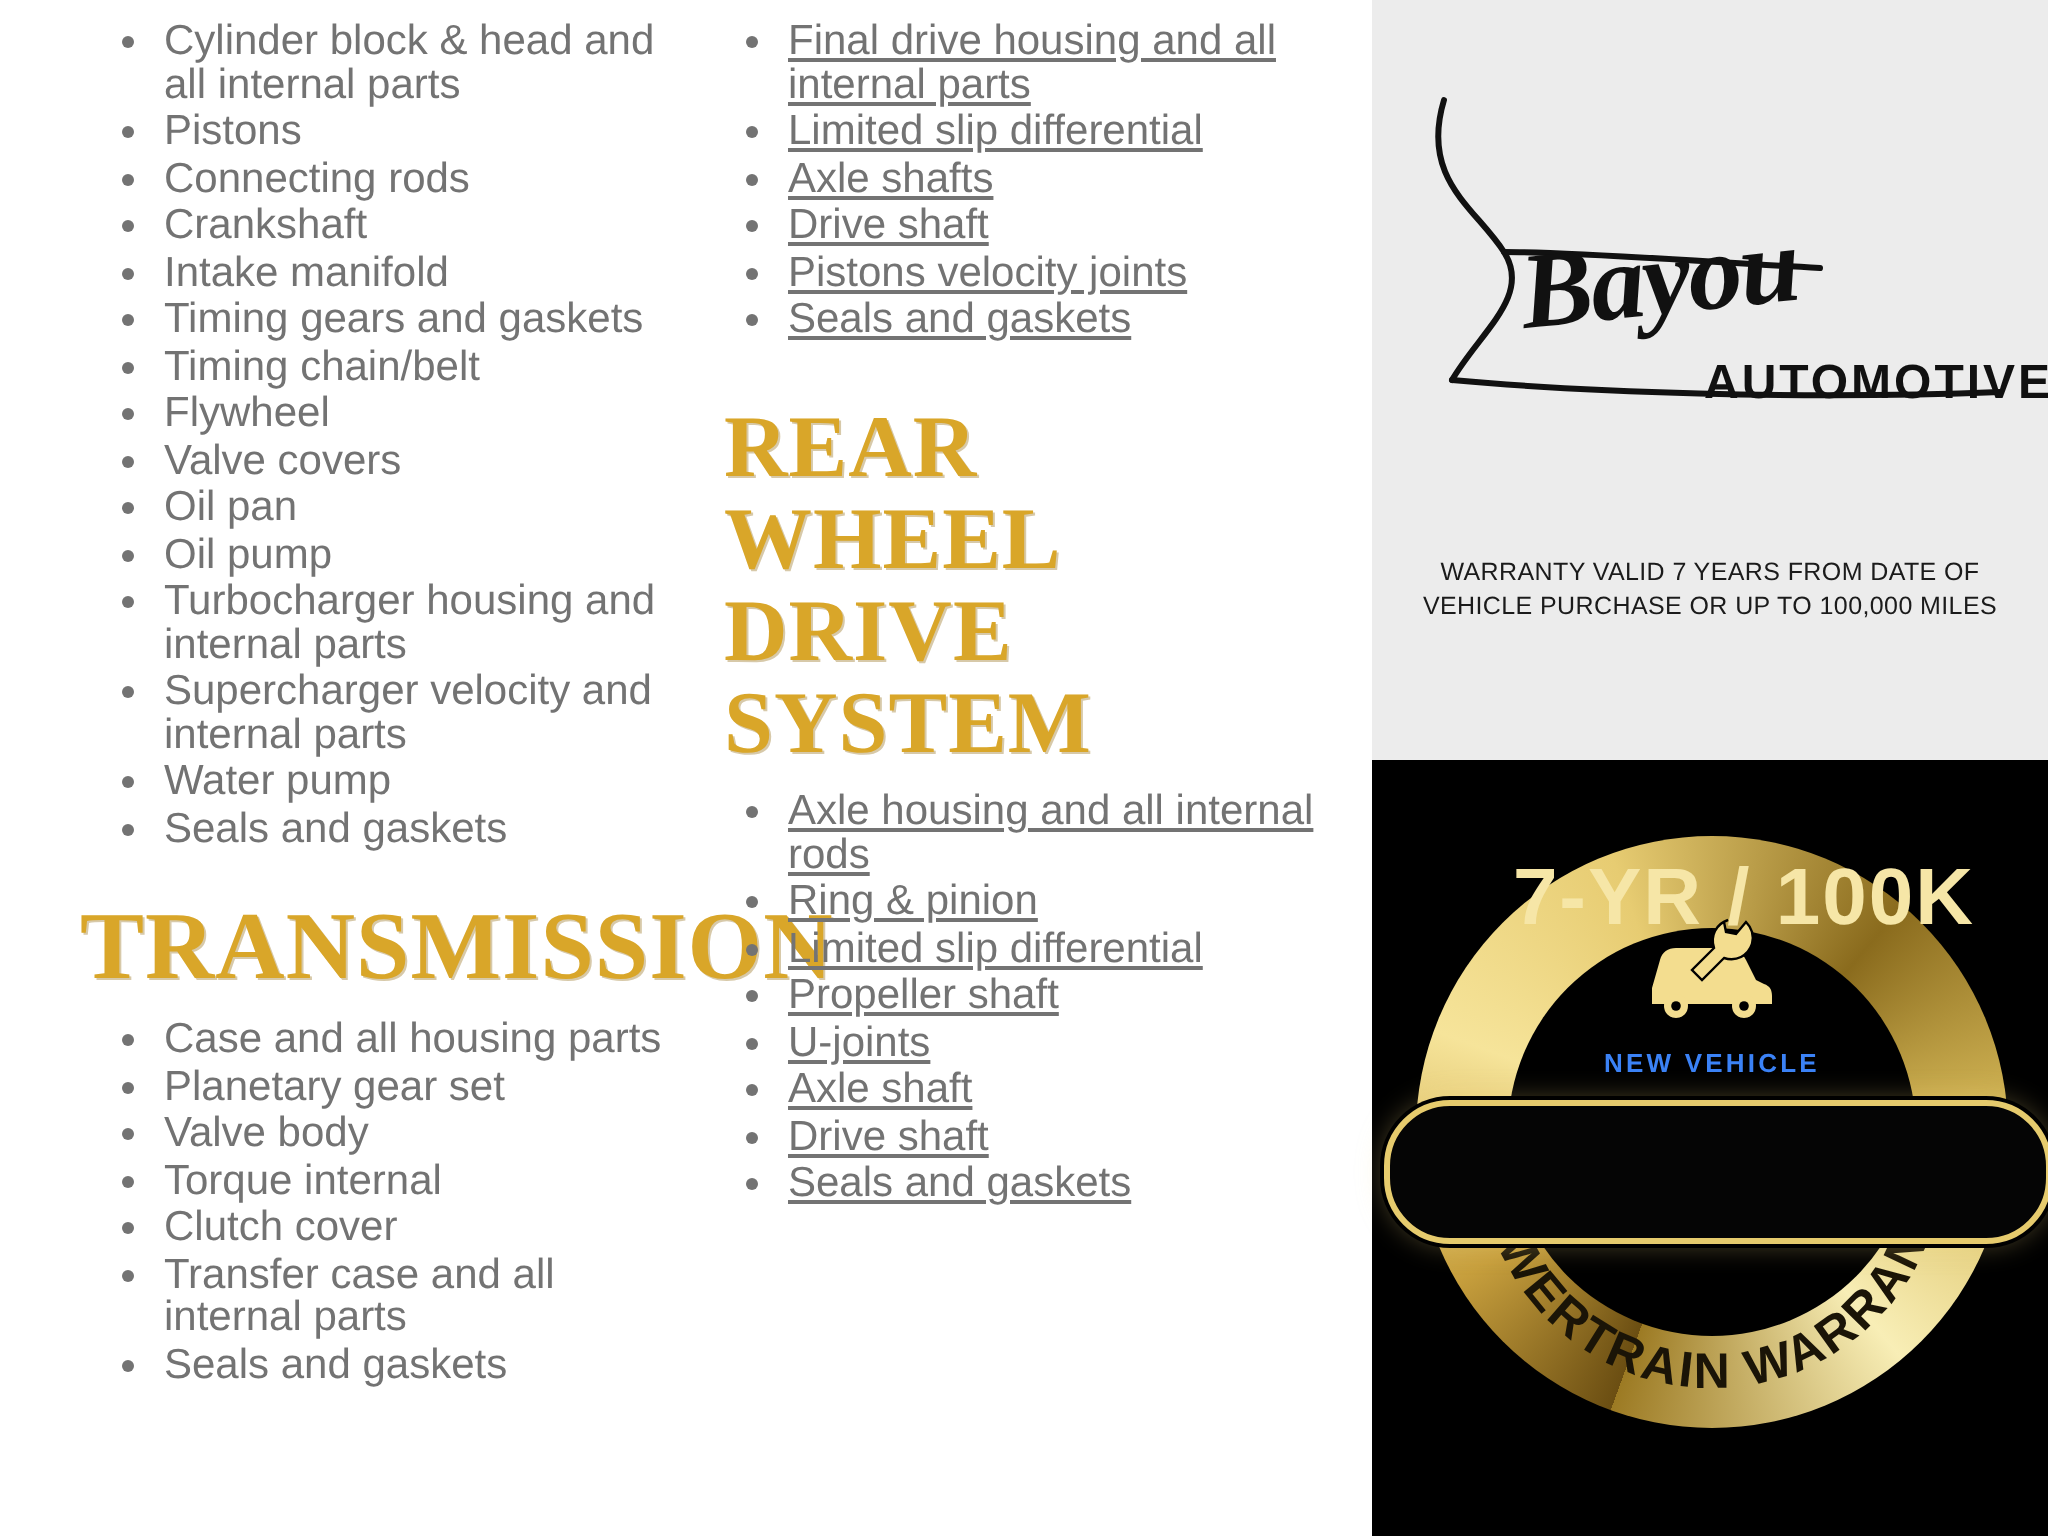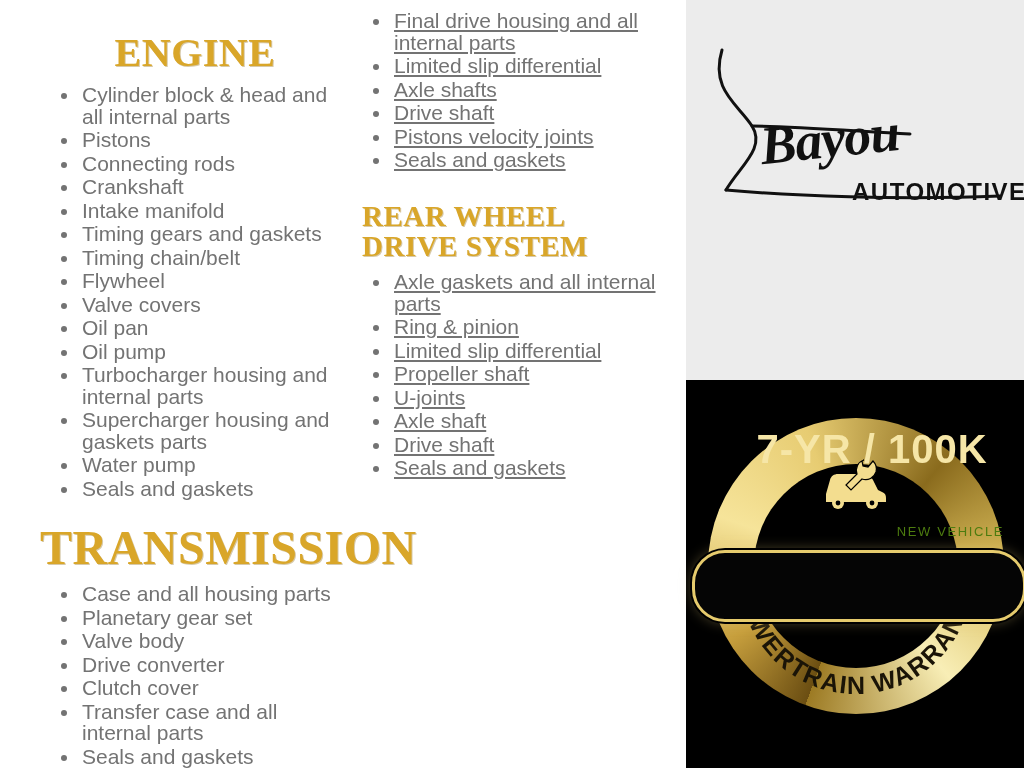--- a/index.html
+++ b/index.html
@@ -60,21 +60,21 @@
     font-size: 48px;
     margin-top: 24px;
   }
   .title-front {
     font-size: 36px;
     margin-top: 28px;
     text-align: left;
     padding-left: 4px;
   }
   .title-rear {
-    font-size: 29px;
+    font-size: 44px;
     margin-top: 30px;
     text-align: left;
     padding-left: 4px;
   }
 
   ul.items {
     list-style: disc;
     margin: 10px 0 0 0;
     padding-left: 40px;
     color: #737373;
@@ -204,24 +204,24 @@
     left: 112px;
     top: 40px;
     width: 72px;
     height: 52px;
   }
   .new-vehicle {
     position: absolute;
     left: 0;
     top: 106px;
     width: 296px;
-    text-align: right;
-    color: #4d7c0f;
+    text-align: center;
+    color: #3b82f6;
     font-size: 13px;
-    font-weight: normal;
+    font-weight: bold;
     letter-spacing: 1.6px;
   }
   .plate {
     position: absolute;
     left: -16px;
     top: 132px;
     width: 328px;
     height: 66px;
     border-radius: 33px;
     background: #050505;
@@ -259,65 +259,64 @@
 </style>
 </head>
 <body>
 
 <div class="page">
 
   <div class="content">
 
     <div class="col col-left">
 
-      <div class="section-title title-engine">ENGINE</div>
       <ul class="items">
         <li>Cylinder block &amp; head and all internal parts</li>
         <li>Pistons</li>
         <li>Connecting rods</li>
         <li>Crankshaft</li>
         <li>Intake manifold</li>
         <li>Timing gears and gaskets</li>
         <li>Timing chain/belt</li>
         <li>Flywheel</li>
         <li>Valve covers</li>
         <li>Oil pan</li>
         <li>Oil pump</li>
         <li>Turbocharger housing and internal parts</li>
-        <li>Supercharger housing and gaskets parts</li>
+        <li>Supercharger velocity and internal parts</li>
         <li>Water pump</li>
         <li>Seals and gaskets</li>
       </ul>
 
       <div class="section-title title-transmission">TRANSMISSION</div>
       <ul class="items">
         <li>Case and all housing parts</li>
         <li>Planetary gear set</li>
         <li>Valve body</li>
-        <li>Drive converter</li>
+        <li>Torque internal</li>
         <li>Clutch cover</li>
         <li>Transfer case and all internal parts</li>
         <li>Seals and gaskets</li>
       </ul>
     </div>
 
     <div class="col col-right">
 
       <ul class="items">
         <li>Final drive housing and all internal parts</li>
         <li>Limited slip differential</li>
         <li>Axle shafts</li>
         <li>Drive shaft</li>
         <li>Pistons velocity joints</li>
         <li>Seals and gaskets</li>
       </ul>
 
       <div class="section-title title-rear">REAR WHEEL DRIVE SYSTEM</div>
       <ul class="items">
-        <li>Axle gaskets and all internal parts</li>
+        <li>Axle housing and all internal rods</li>
         <li>Ring &amp; pinion</li>
         <li>Limited slip differential</li>
         <li>Propeller shaft</li>
         <li>U-joints</li>
         <li>Axle shaft</li>
         <li>Drive shaft</li>
         <li>Seals and gaskets</li>
       </ul>
     </div>
   </div>
@@ -329,20 +328,21 @@
       <div class="brand">
         <svg width="312" height="190" viewBox="0 0 312 190">
           <path d="M22 20 C 10 60, 38 74, 52 96 C 66 118, 40 136, 26 160" fill="none" stroke="#111" stroke-width="3" stroke-linecap="round"></path>
           <path d="M52 96 C 86 96, 140 100, 210 104" fill="none" stroke="#111" stroke-width="3" stroke-linecap="round"></path>
           <path d="M26 160 C 90 166, 200 170, 300 166" fill="none" stroke="#111" stroke-width="3" stroke-linecap="round"></path>
         </svg>
         <div class="brand-word">Bayou</div>
         <div class="brand-sub">AUTOMOTIVE</div>
       </div>
 
+      <div class="warranty-note">WARRANTY VALID 7 YEARS FROM DATE OF VEHICLE PURCHASE OR UP TO 100,000 MILES</div>
     </div>
 
     <div class="rail-bottom"></div>
 
     <div class="badge-wrap">
       <div class="badge">
         <div class="ring"></div>
         <div class="ring-hole"></div>
 
         <svg class="arc-text" viewBox="0 0 296 296">

